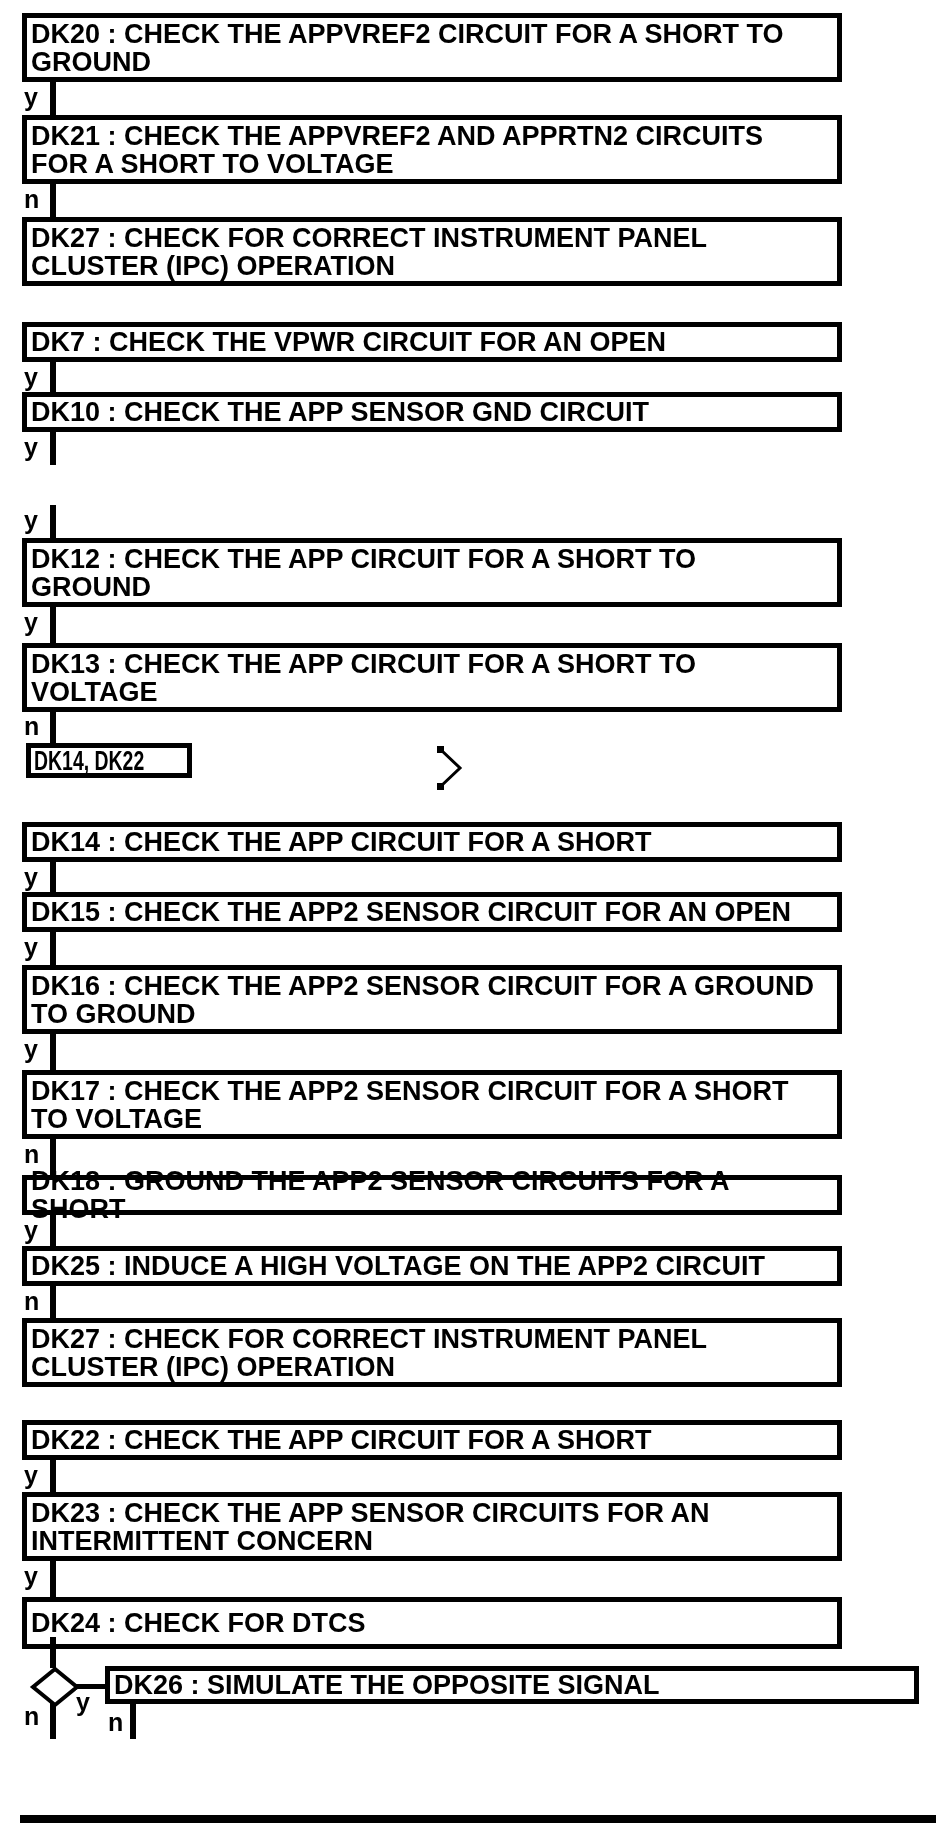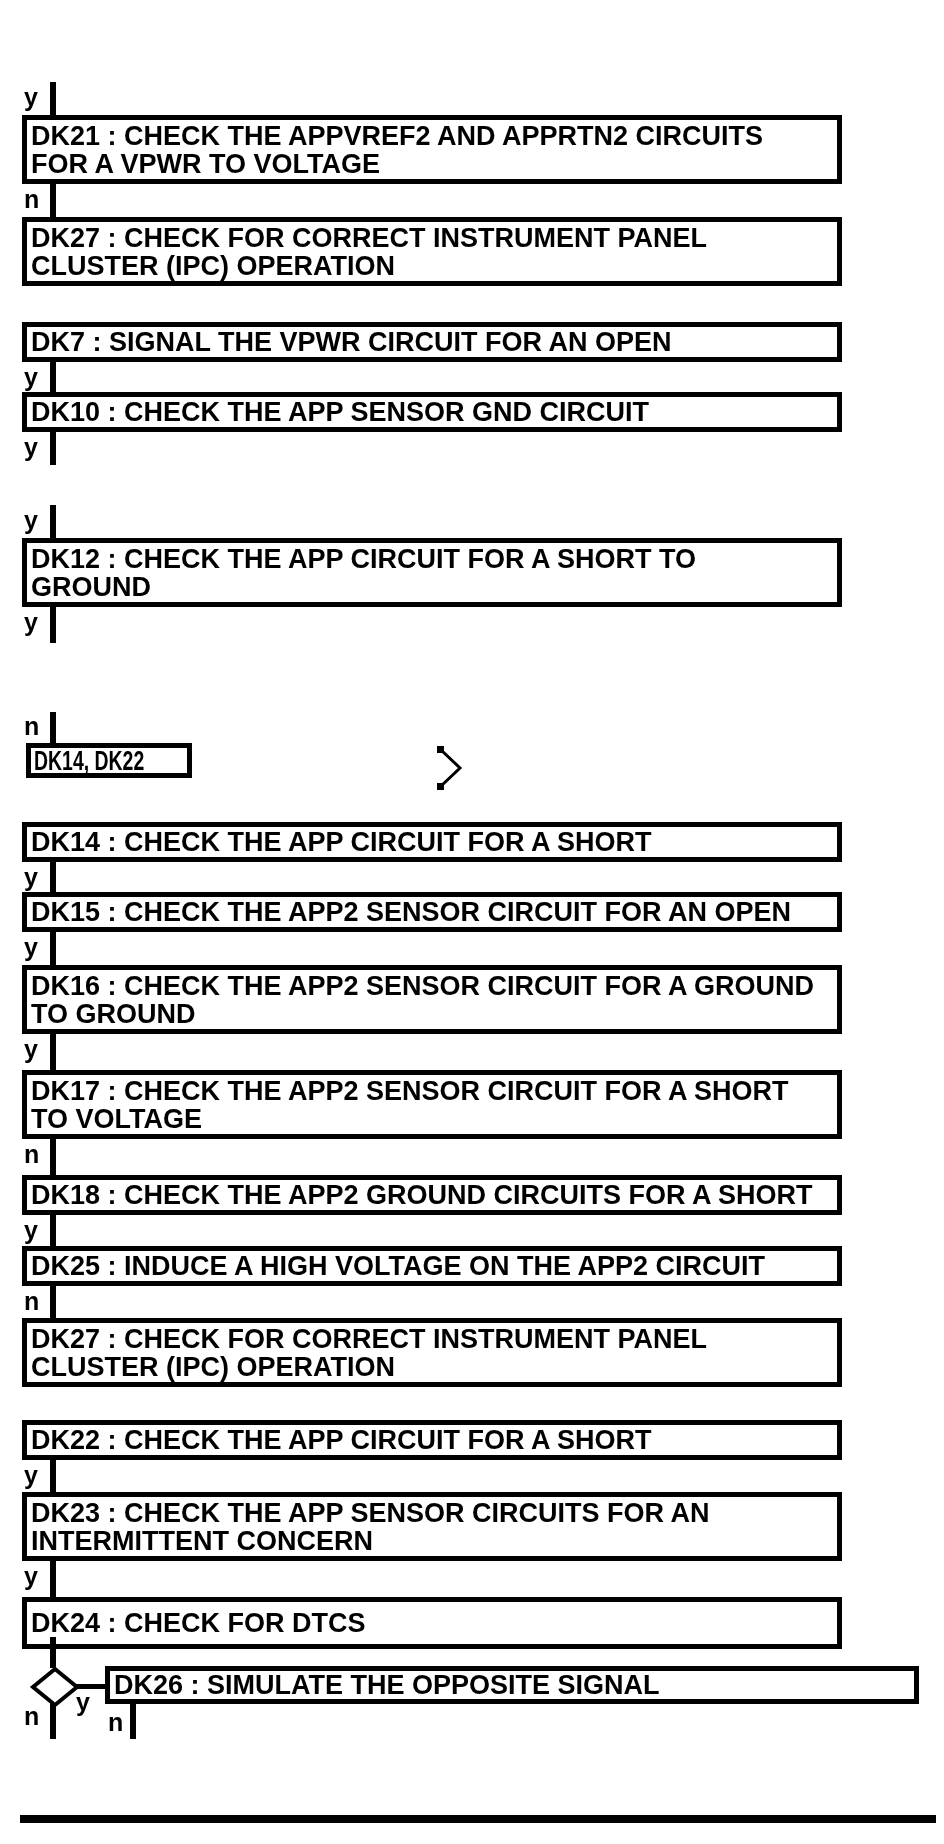--- a/index.html
+++ b/index.html
@@ -62,54 +62,60 @@
     left: 20px; top: 1815px;
     width: 916px; height: 8px;
     background: #000000;
   }
 </style>
 </head>
 <body>
 
 <div id="canvas">
 
+  <div class="box" style="top:13px;height:69px">
+      <span>DK20 : CHECK THE APPVREF2 CIRCUIT FOR A SHORT TO GROUND</span>
+    </div>
   <div class="vline" style="top:82px;height:33px"></div>
   <div class="blabel" style="top:85px">y</div>
 
   <div class="box" style="top:115px;height:69px">
-      <span>DK21 : CHECK THE APPVREF2 AND APPRTN2 CIRCUITS FOR A VPWR TO VOLTAGE</span>
+      <span>DK21 : CHECK THE APPVREF2 AND APPRTN2 CIRCUITS FOR A SHORT TO VOLTAGE</span>
     </div>
   <div class="vline" style="top:184px;height:33px"></div>
   <div class="blabel" style="top:187px">n</div>
 
   <div class="box" style="top:217px;height:69px">
       <span>DK27 : CHECK FOR CORRECT INSTRUMENT PANEL CLUSTER (IPC) OPERATION</span>
     </div>
 
   <div class="box" style="top:322px;height:40px">
-      <span>DK7 : SIGNAL THE VPWR CIRCUIT FOR AN OPEN</span>
+      <span>DK7 : CHECK THE VPWR CIRCUIT FOR AN OPEN</span>
     </div>
   <div class="vline" style="top:362px;height:30px"></div>
   <div class="blabel" style="top:365px">y</div>
 
   <div class="box" style="top:392px;height:40px">
       <span>DK10 : CHECK THE APP SENSOR GND CIRCUIT</span>
     </div>
   <div class="vline" style="top:432px;height:33px"></div>
   <div class="blabel" style="top:435px">y</div>
 
   <div class="vline" style="top:505px;height:33px"></div>
   <div class="blabel" style="top:508px">y</div>
 
   <div class="box" style="top:538px;height:69px">
       <span>DK12 : CHECK THE APP CIRCUIT FOR A SHORT TO GROUND</span>
     </div>
   <div class="vline" style="top:607px;height:36px"></div>
   <div class="blabel" style="top:610px">y</div>
 
+  <div class="box" style="top:643px;height:69px">
+      <span>DK13 : CHECK THE APP CIRCUIT FOR A SHORT TO VOLTAGE</span>
+    </div>
   <div class="vline" style="top:712px;height:31px"></div>
   <div class="blabel" style="top:714px">n</div>
 
   <div class="box refbox" style="top:743px;height:35px">
       <span>DK14, DK22</span>
     </div>
 
   <div class="icon" style="position:absolute;left:432px;top:740px">
     <svg width="40" height="56" viewBox="0 0 40 56">
       <polyline points="8,9 28,28 8,47" fill="none" stroke="#000000" stroke-width="3"></polyline>
@@ -136,21 +142,21 @@
   <div class="vline" style="top:1034px;height:36px"></div>
   <div class="blabel" style="top:1037px">y</div>
 
   <div class="box" style="top:1070px;height:69px">
       <span>DK17 : CHECK THE APP2 SENSOR CIRCUIT FOR A SHORT TO VOLTAGE</span>
     </div>
   <div class="vline" style="top:1139px;height:36px"></div>
   <div class="blabel" style="top:1142px">n</div>
 
   <div class="box" style="top:1175px;height:40px">
-      <span>DK18 : CHECK THE APP2 GROUND CIRCUITS FOR A SHORT</span>
+      <span>DK18 : GROUND THE APP2 SENSOR CIRCUITS FOR A SHORT</span>
     </div>
   <div class="vline" style="top:1215px;height:31px"></div>
   <div class="blabel" style="top:1218px">y</div>
 
   <div class="box" style="top:1246px;height:40px">
       <span>DK25 : INDUCE A HIGH VOLTAGE ON THE APP2 CIRCUIT</span>
     </div>
   <div class="vline" style="top:1286px;height:32px"></div>
   <div class="blabel" style="top:1289px">n</div>
 

